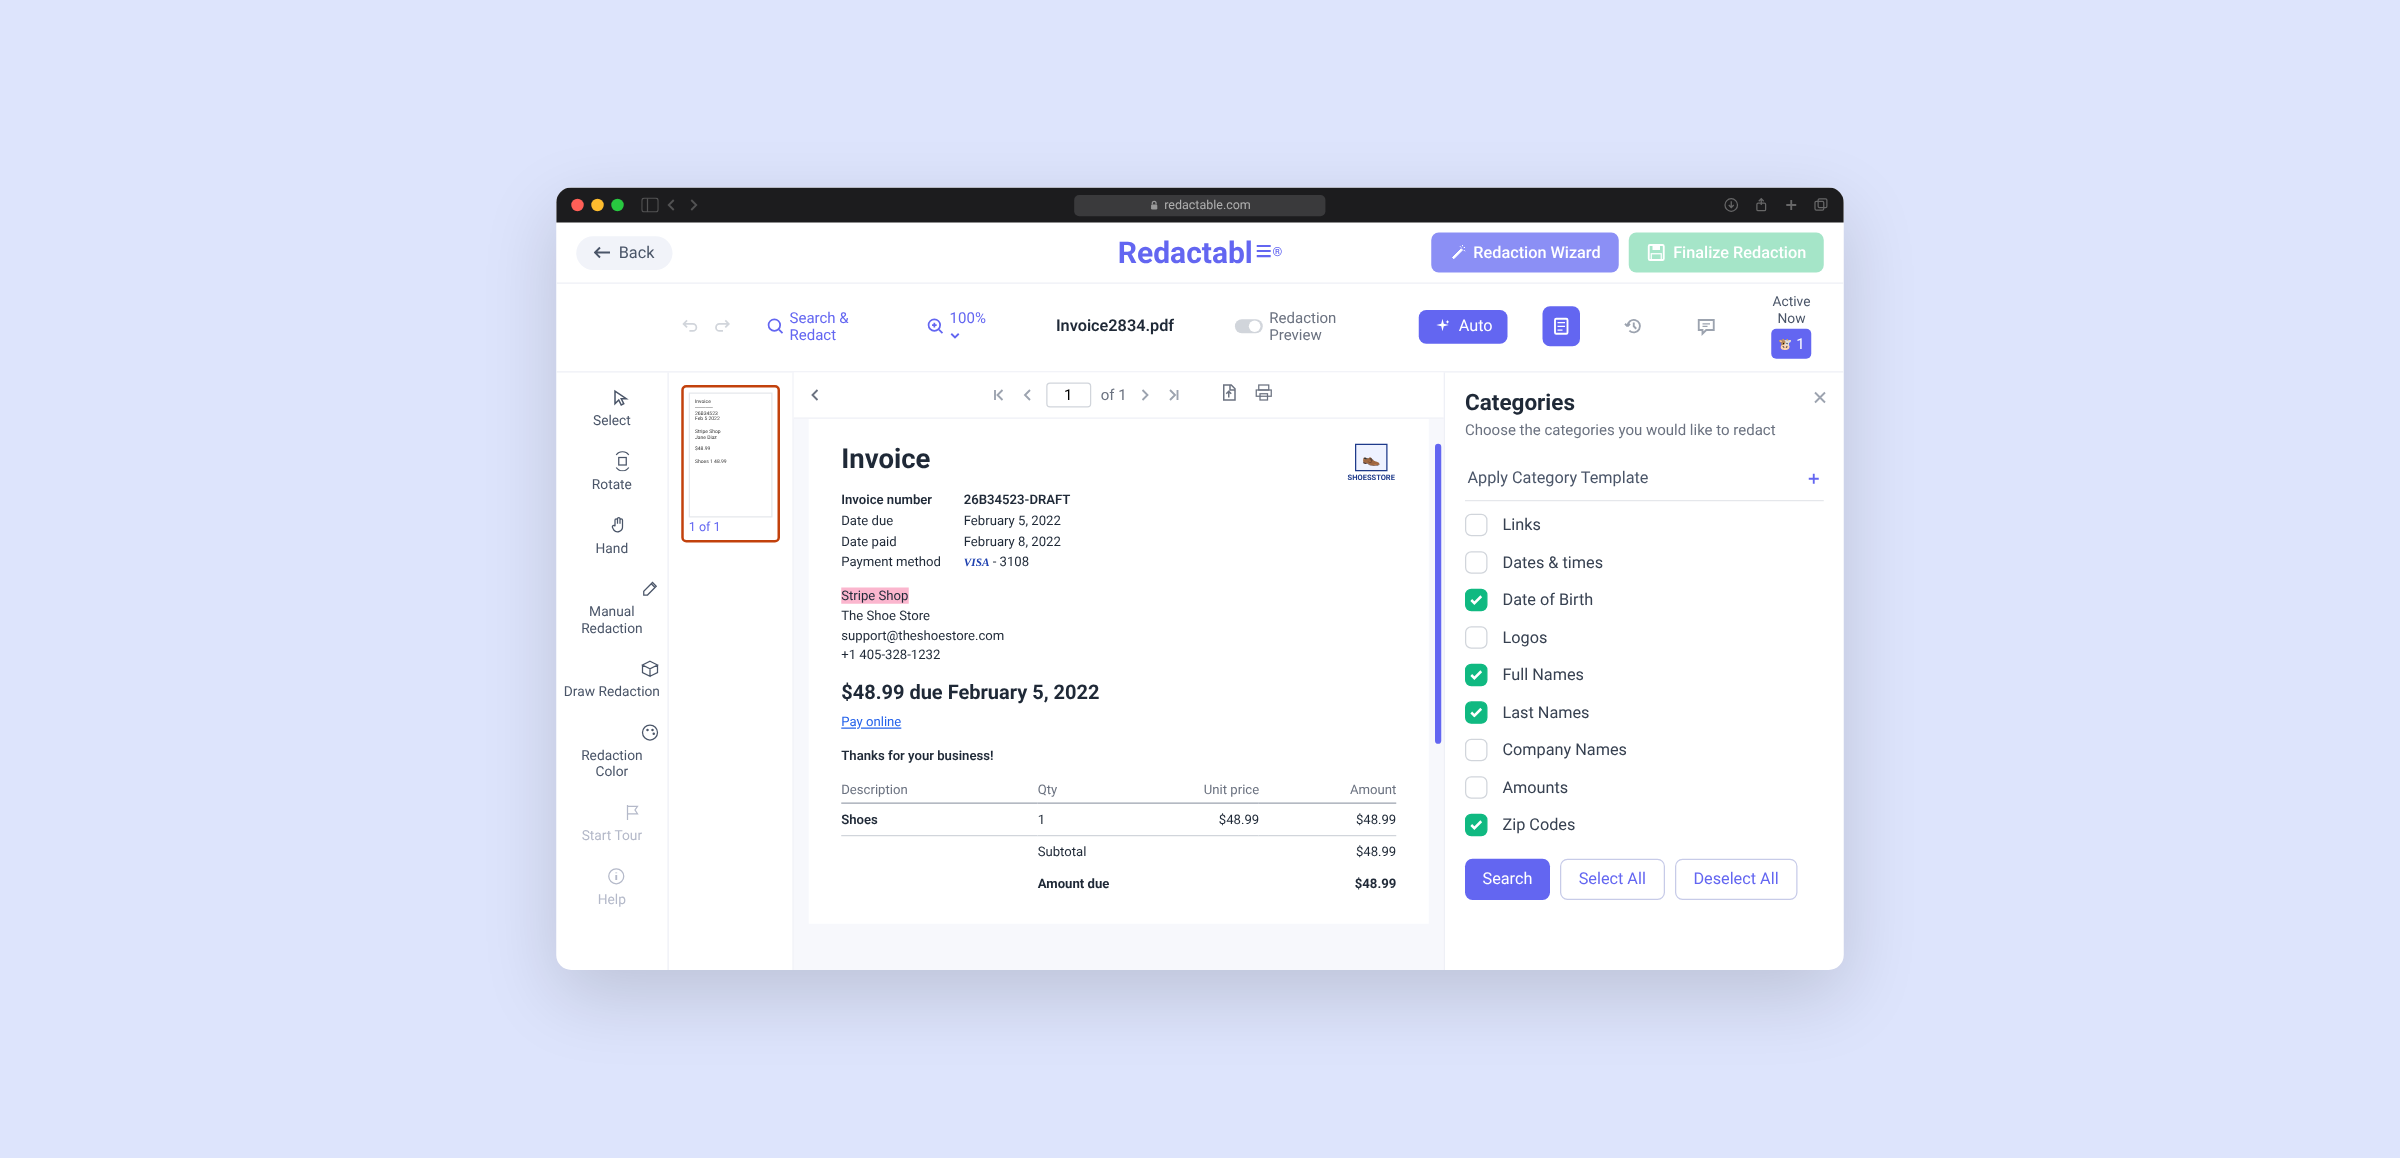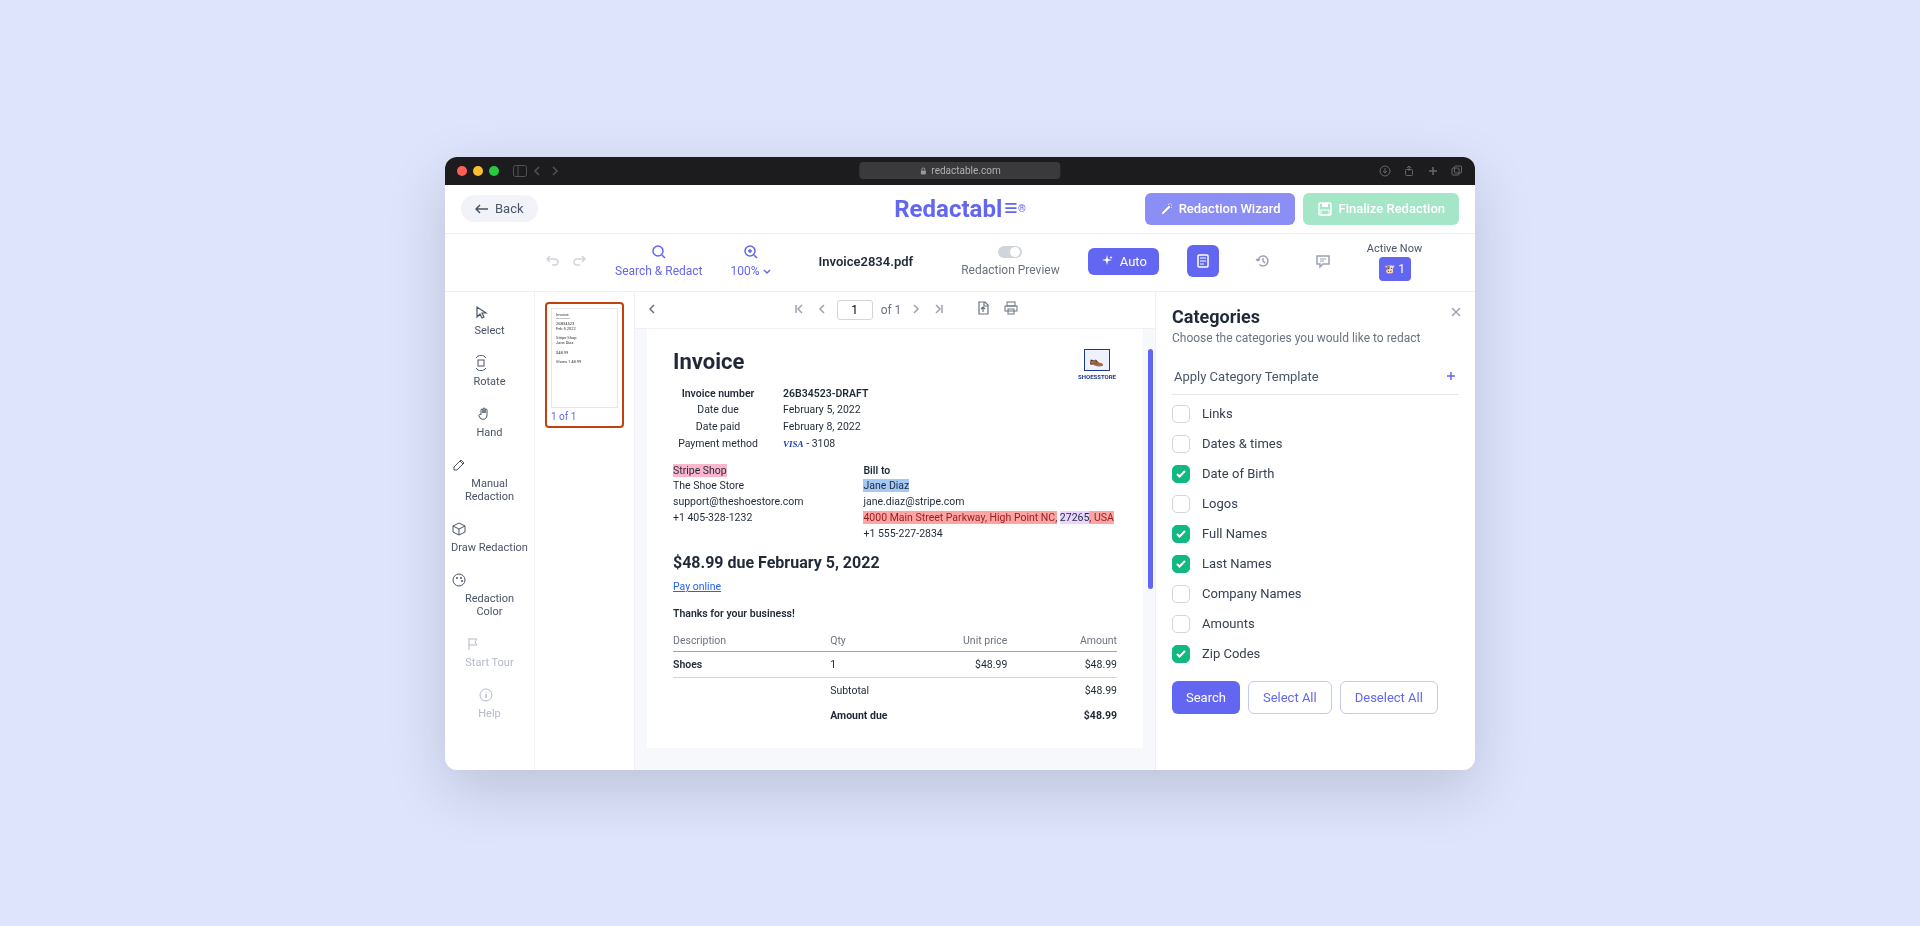--- a/index.html
+++ b/index.html
@@ -20,51 +20,51 @@
 .app-header { display: flex; align-items: center; padding: 8px 16px; border-bottom: 1px solid #eef0f6; }
 .back-btn { display: flex; align-items: center; gap: 6px; background: #f1f3f9; border-radius: 16px; padding: 6px 14px; font-size: 13px; color: #4a5568; cursor: pointer; }
 .logo { position: absolute; left: 50%; transform: translateX(-50%); font-size: 24px; font-weight: 700; color: #6366f1; display: flex; align-items: center; }
 .logo .mark { font-family: serif; margin-left: 2px; }
 .header-actions { margin-left: auto; display: flex; gap: 8px; }
 .btn { padding: 8px 14px; border-radius: 6px; font-size: 13px; font-weight: 500; display: flex; align-items: center; gap: 6px; cursor: pointer; border: none; }
 .btn-wizard { background: #8b8ff5; color: #fff; }
 .btn-finalize { background: #a5e5c8; color: #fff; }
 
 .toolbar { display: flex; align-items: center; padding: 8px 16px 10px 100px; gap: 28px; border-bottom: 1px solid #eef0f6; }
-.tool-item { display: flex; flex-direction: column; align-items: center; gap: 4px; font-size: 12px; color: #6366f1; cursor: pointer; }
+.tool-item { display: flex; flex-direction: row; align-items: center; gap: 4px; font-size: 12px; color: #6366f1; cursor: pointer; }
 .tool-item.gray { color: #6b7280; }
 .file-name { font-size: 13px; font-weight: 600; color: #1f2937; }
 .auto-btn { background: #6366f1; color: #fff; padding: 6px 12px; border-radius: 6px; font-size: 13px; display: flex; align-items: center; gap: 6px; cursor: pointer; }
 .icon-btn { width: 32px; height: 32px; display: flex; align-items: center; justify-content: center; cursor: pointer; }
 .icon-btn.filled { background: #6366f1; border-radius: 6px; }
 .active-now { text-align: center; font-size: 11px; color: #4a5568; }
 .active-badge { background: #6366f1; color: #fff; width: 32px; height: 24px; border-radius: 4px; display: inline-flex; align-items: center; justify-content: center; font-size: 12px; margin-top: 2px; gap: 3px; }
 
 .main { display: flex; height: 478px; }
 .sidebar { width: 90px; border-right: 1px solid #eef0f6; padding: 12px 0; display: flex; flex-direction: column; align-items: center; gap: 18px; }
-.side-item { display: flex; flex-direction: column; align-items: flex-start; gap: 4px; font-size: 11px; color: #4a5568; cursor: pointer; text-align: center; padding: 0 6px; }
+.side-item { display: flex; flex-direction: column; align-items: flex-end; gap: 4px; font-size: 11px; color: #4a5568; cursor: pointer; text-align: center; padding: 0 6px; }
 .side-item.muted { color: #b4b9c9; }
 
 .thumbs { width: 100px; border-right: 1px solid #eef0f6; padding: 10px; }
 .thumb { border: 2px solid #c2410c; border-radius: 4px; padding: 4px; background: #fff; }
 .thumb-img { width: 100%; height: 100px; background: #fff; border: 1px solid #e5e7eb; font-size: 4px; padding: 4px; color: #333; line-height: 1.2; overflow: hidden; }
 .thumb-label { font-size: 10px; color: #6366f1; margin-top: 3px; }
 
 .viewer { flex: 1; display: flex; flex-direction: column; background: #f7f8fc; min-width: 0; }
 .viewer-bar { display: flex; align-items: center; gap: 8px; padding: 6px 10px; background: #fff; border-bottom: 1px solid #eef0f6; }
 .page-input { width: 36px; text-align: center; border: 1px solid #d1d5db; border-radius: 3px; padding: 2px; font-size: 12px; }
 .page-of { font-size: 12px; color: #6b7280; }
 .nav-icon { cursor: pointer; color: #9ca3af; padding: 2px; }
 .doc-scroll { flex: 1; overflow: auto; padding: 0 12px 12px 12px; position: relative; }
 .doc-scroll::after { content: ''; position: absolute; right: 2px; top: 20px; width: 5px; height: 240px; background: #6366f1; border-radius: 3px; }
 .doc { background: #fff; padding: 20px 26px; font-size: 11px; color: #1f2937; }
 .doc h1 { font-size: 22px; font-weight: 700; margin-bottom: 12px; }
 .doc-logo { float: right; width: 40px; height: 44px; text-align: center; font-size: 6px; color: #1e3a8a; font-weight: 700; }
 .doc-logo .shoe { width: 26px; height: 22px; border: 1px solid #1e3a8a; margin: 0 auto 2px; display: flex; align-items: center; justify-content: center; font-size: 12px; background: #eef2ff; }
-.meta-row { display: flex; gap: 20px; font-size: 10.5px; line-height: 1.6; text-align: center; }
+.meta-row { display: flex; gap: 8px; font-size: 10.5px; line-height: 1.6; }
 .meta-row .label { width: 90px; }
 .hl-pink { background: #fbb6ce; }
 .hl-blue { background: #a5c9f7; }
 .hl-coral { background: #fca5a5; color: #991b1b; }
 .hl-purple { background: #e9d5ff; }
 .two-col { display: flex; gap: 60px; margin-top: 10px; font-size: 10.5px; line-height: 1.5; }
 .due-line { font-size: 16px; font-weight: 700; margin: 12px 0 8px; }
 .pay-link { color: #2563eb; text-decoration: underline; font-size: 10.5px; }
 .thanks { font-size: 10.5px; font-weight: 600; margin: 14px 0 10px; }
 .inv-table { width: 100%; font-size: 10.5px; border-collapse: collapse; }
@@ -357,27 +357,20 @@
               <span class="label">Payment method</span>
               <span><span class="visa">VISA</span> <span>- 3108</span></span>
             </div>
 
           <div class="two-col">
             <div>
               <div><span class="hl-pink">Stripe Shop</span></div>
               <div>The Shoe Store</div>
               <div>support@theshoestore.com</div>
               <div>+1 405-328-1232</div>
-            </div>
-            <div>
-              <div style="font-weight:600">Bill to</div>
-              <div><span class="hl-blue">Jane Diaz</span></div>
-              <div>jane.diaz@stripe.com</div>
-              <div><span class="hl-coral">4000 Main Street Parkway, High Point NC,</span> <span class="hl-purple">27265</span><span class="hl-coral">, USA</span></div>
-              <div>+1 555-227-2834</div>
             </div>
           </div>
 
           <div class="due-line">$48.99 due February 5, 2022</div>
           <a class="pay-link">Pay online</a>
           <div class="thanks">Thanks for your business!</div>
 
           <table class="inv-table">
             <tbody>
                 <tr>

